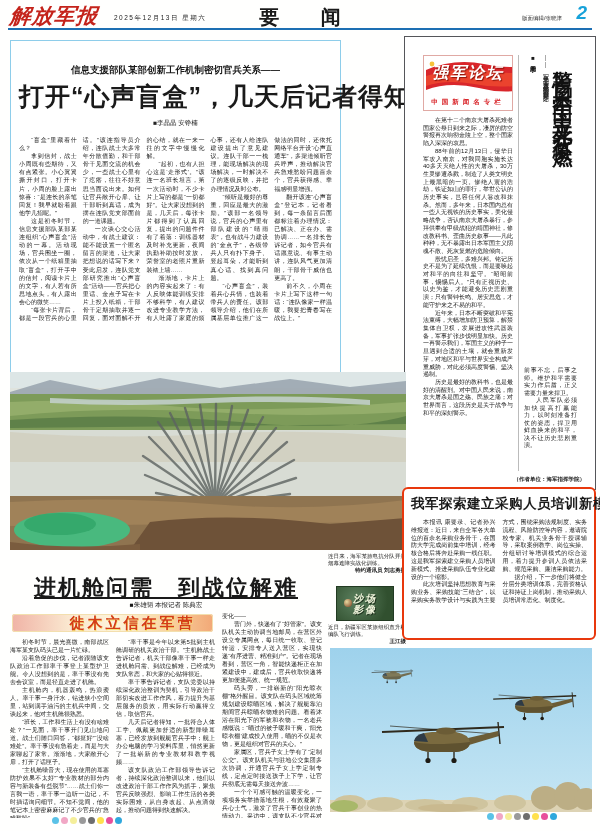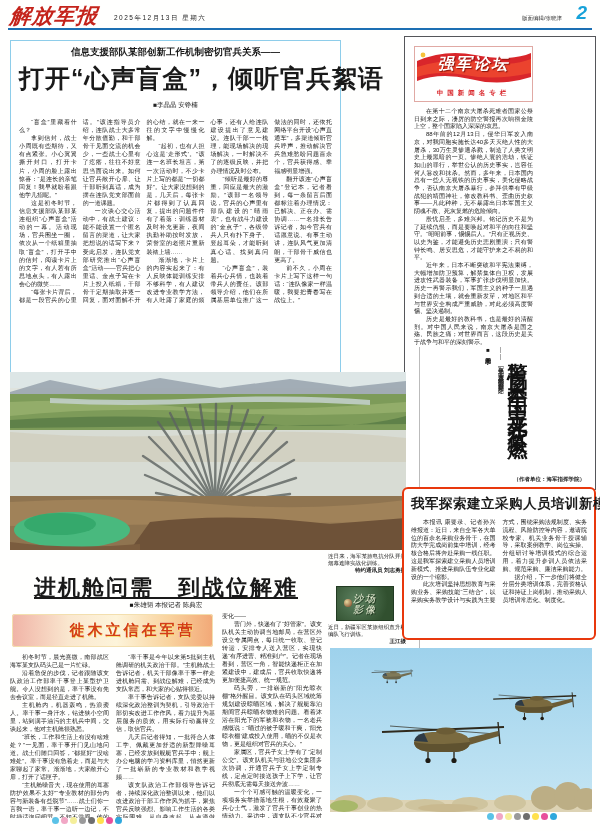--- a/index.html
+++ b/index.html
@@ -14,29 +14,29 @@
   .masthead{left:10px;top:2px;font-size:21px;font-weight:900;color:#c4231b;
             font-family:"Liberation Serif","DejaVu Serif",serif;font-style:italic;letter-spacing:1px;transform:skewX(-6deg);}
   .hdate{left:114px;top:14px;font-size:6.5px;letter-spacing:1.5px;color:#222;}
   .hsection{left:0;right:0;top:4px;text-align:center;font-size:20px;font-weight:900;letter-spacing:18px;text-indent:18px;}
   .heditor{right:38px;top:15px;font-size:5.5px;color:#333;}
   .hpage{right:13px;top:2px;font-size:19px;font-weight:bold;font-style:italic;color:#17a2d9;}
   .hrule{left:8px;right:8px;top:28px;height:2px;background:#1d6fb3;}
 
   
   .mainbox{left:10px;top:40px;width:331px;height:428px;border:1.5px solid #8ecdea;box-sizing:border-box;
-           padding:2px 8px;background:#fff;}
+           padding:20px 8px;background:#fff;}
   .kicker{font-size:9.5px;font-weight:bold;text-align:center;margin-top:3px;}
   .mhead{font-size:25px;font-weight:900;text-align:center;letter-spacing:1px;margin-top:3px;white-space:nowrap;}
   .mbyline{font-size:6.5px;text-align:center;margin-top:6px;color:#222;}
   .mbody{margin-top:8px;height:238px;column-count:5;column-gap:6px;font-size:6px;line-height:8.1px;}
 
   
   .forumbox{left:404px;top:36px;width:192px;height:454px;border:1px solid #55565a;box-sizing:border-box;
-            background:#fff;padding:9px;display:flex;flex-direction:column;}
+            background:#fff;padding:18px;display:flex;}
   .f-left{width:119px;display:flex;flex-direction:column;}
   .f-logo{height:54px;border:1px solid #e0a9a4;position:relative;background:#fff;overflow:hidden;}
   .f-logo svg{position:absolute;left:0;top:0;}
   .f-logo-t{position:absolute;left:0;right:0;top:7px;text-align:center;font-size:16px;font-weight:900;
             font-style:italic;color:#fff;letter-spacing:2px;text-shadow:1px 1px 1px #8c1209;}
   .f-logo-s{position:absolute;left:0;right:0;bottom:3px;text-align:center;font-size:6.5px;color:#d9262b;
             letter-spacing:4px;font-weight:bold;}
   .f-text{margin-top:6px;flex:1;font-size:6px;line-height:7.7px;}
   .f-right{flex:1;margin-left:5px;border-left:1px solid #bbb;padding-left:5px;display:flex;flex-direction:column;align-items:center;}
   .vw{writing-mode:vertical-rl;height:306px;}
@@ -47,34 +47,34 @@
   .f-attr{position:absolute;right:10px;bottom:6px;font-size:5.5px;font-weight:bold;}
 
   
   .smokephoto{left:10px;top:372px;width:396px;height:178px;overflow:hidden;}
   .capt{font-size:5.5px;line-height:7px;text-align:justify;color:#222;}
   .capt .cr{display:block;text-align:right;font-weight:bold;text-indent:0;}
   .smokecapt{left:328px;top:553px;width:78px;height:28px;overflow:hidden;}
   .badge{left:336px;top:586px;width:56px;height:33px;border-radius:0;
          background:radial-gradient(circle at 35% 40%,#5d8160,#31502f 75%);
          border:1px solid #223a22;display:flex;flex-direction:column;justify-content:center;align-items:center;
-         color:#eef3da;font-weight:400;font-style:italic;font-size:10px;line-height:11px;letter-spacing:2px;
+         color:#eef3da;font-weight:700;font-style:italic;font-size:10px;line-height:11px;letter-spacing:2px;
          text-shadow:1px 1px 0 #1c2f1b;position:absolute;}
   .badge .bdot{position:absolute;left:7px;top:12px;width:8px;height:8px;border-radius:50%;
          background:radial-gradient(circle at 35% 35%,#e8d9a0,#7a3b1e);}
   .helicapt{left:328px;top:624px;width:78px;height:22px;overflow:hidden;}
   .heliphoto{left:330px;top:648px;width:262px;height:164px;overflow:hidden;}
 
   
   .nkicker{left:10px;top:563px;width:312px;text-align:center;font-size:8px;font-weight:bold;}
   .nhead{left:10px;top:573px;width:312px;text-align:center;font-size:22px;font-weight:900;letter-spacing:2px;white-space:nowrap;text-decoration:underline;}
   .nbyline{left:10px;top:601px;width:312px;text-align:center;font-size:6.5px;}
   .ncontent{left:10px;top:612px;width:312px;height:206px;display:flex;gap:7px;}
   .npair{width:205px;display:flex;flex-direction:column;}
-  .nbanner{height:33px;margin:2px 2px 6px 2px;border-radius:3px;display:flex;align-items:center;justify-content:center;
+  .nbanner{height:18px;margin:2px 2px 6px 2px;border-radius:3px;display:flex;align-items:center;justify-content:center;
            background:linear-gradient(90deg,#f0b3a6,#fae7cf 28%,#fdf4da 52%,#f9d39e 78%,#f2a877);
            box-shadow:inset 0 0 0 1px #f3dfae;
            color:#d43d17;font-weight:900;font-size:15px;letter-spacing:3px;
            text-shadow:0.6px 0.6px 0 #f7e27a,-0.4px -0.4px 0 #fff;padding-left:40px;}
   .npaircols{display:flex;gap:7px;flex:1;overflow:hidden;}
   .ncol{flex:1;font-size:6px;line-height:8px;}
   .ncol3{width:100px;font-size:6px;line-height:8px;}
 
   
   .redbox{left:402px;top:487px;width:194px;height:153px;border:2.5px solid #e8380d;border-radius:6px;
@@ -85,27 +85,28 @@
   .dots{display:flex;gap:2px;}
   .dot{width:7px;height:7px;border-radius:50%;display:inline-block;}
 </style>
 </head>
 <body>
 
 <div class="page">
 
   <div class="abs masthead">解放军报</div>
   <div class="abs hdate">2025年12月13日  星期六</div>
+  <div class="abs hsection">要  闻</div>
   <div class="abs heditor">版面编辑/张晓津</div>
   <div class="abs hpage">2</div>
   <div class="abs hrule"></div>
 
   <div class="abs mainbox">
     <div class="kicker">信息支援部队某部创新工作机制密切官兵关系——</div>
-    <div class="mhead">打开“心声盲盒”，倾听官兵絮语</div>
+    <div class="mhead">打开“心声盲盒”，几天后记者得知</div>
     <div class="mbyline">■李晶晶  安铮楠</div>
     <div class="mbody jt">
         <p>“盲盒”里藏着什么？</p>
         <p>拿到信封，战士小周既有些期待，又有点紧张。小心翼翼撕开封口，打开卡片，小周的脸上露出惊喜：“是连长的亲笔回复！我早就盼着跟他学几招呢。”</p>
         <p>这是初冬时节，信息支援部队某部某连组织“心声盲盒”活动的一幕。活动现场，官兵围坐一圈，依次从一个纸箱里抽取“盲盒”，打开手中的信封，阅读卡片上的文字，有人若有所思地点头，有人露出会心的微笑……</p>
         <p>“每张卡片背后，都是一段官兵的心里话。”该连指导员介绍，连队战士大多常年分散值勤，和干部骨干见面交流的机会少，一些战士心里有了疙瘩，往往不好意思当面说出来。如何让官兵敞开心扉、让干部听到真话，成为摆在连队党支部面前的一道课题。</p>
         <p>一次谈心交心活动中，有战士建议：能不能设置一个匿名留言的渠道，让大家把想说的话写下来？受此启发，连队党支部研究推出“心声盲盒”活动——官兵把心里话、金点子写在卡片上投入纸箱，干部骨干定期抽取并逐一回复，面对面解不开的心结，就在一来一往的文字中慢慢化解。</p>
         <p>“起初，也有人担心这是‘走形式’。”该连一名班长坦言，第一次活动时，不少卡片上写的都是“一切都好”。让大家没想到的是，几天后，每张卡片都得到了认真回复，提出的问题件件有了着落：训练器材及时补充更新，夜间执勤补助按时发放，荣誉室的老照片重新装裱上墙……</p>
         <p>渐渐地，卡片上的内容实起来了：有人反映体能训练安排不够科学，有人建议改进专业教学方法，有人吐露了家庭的烦心事，还有人给连队建设提出了意见建议。连队干部一一梳理，能现场解决的现场解决，一时解决不了的逐级反映，并把办理情况及时公布。</p>
         <p>“倾听是最好的尊重，回应是最大的激励。”该部一名领导说，官兵的心声里有部队建设的“晴雨表”，也有战斗力建设的“金点子”，各级带兵人只有扑下身子、竖起耳朵，才能听到真心话、找到真问题。</p>

